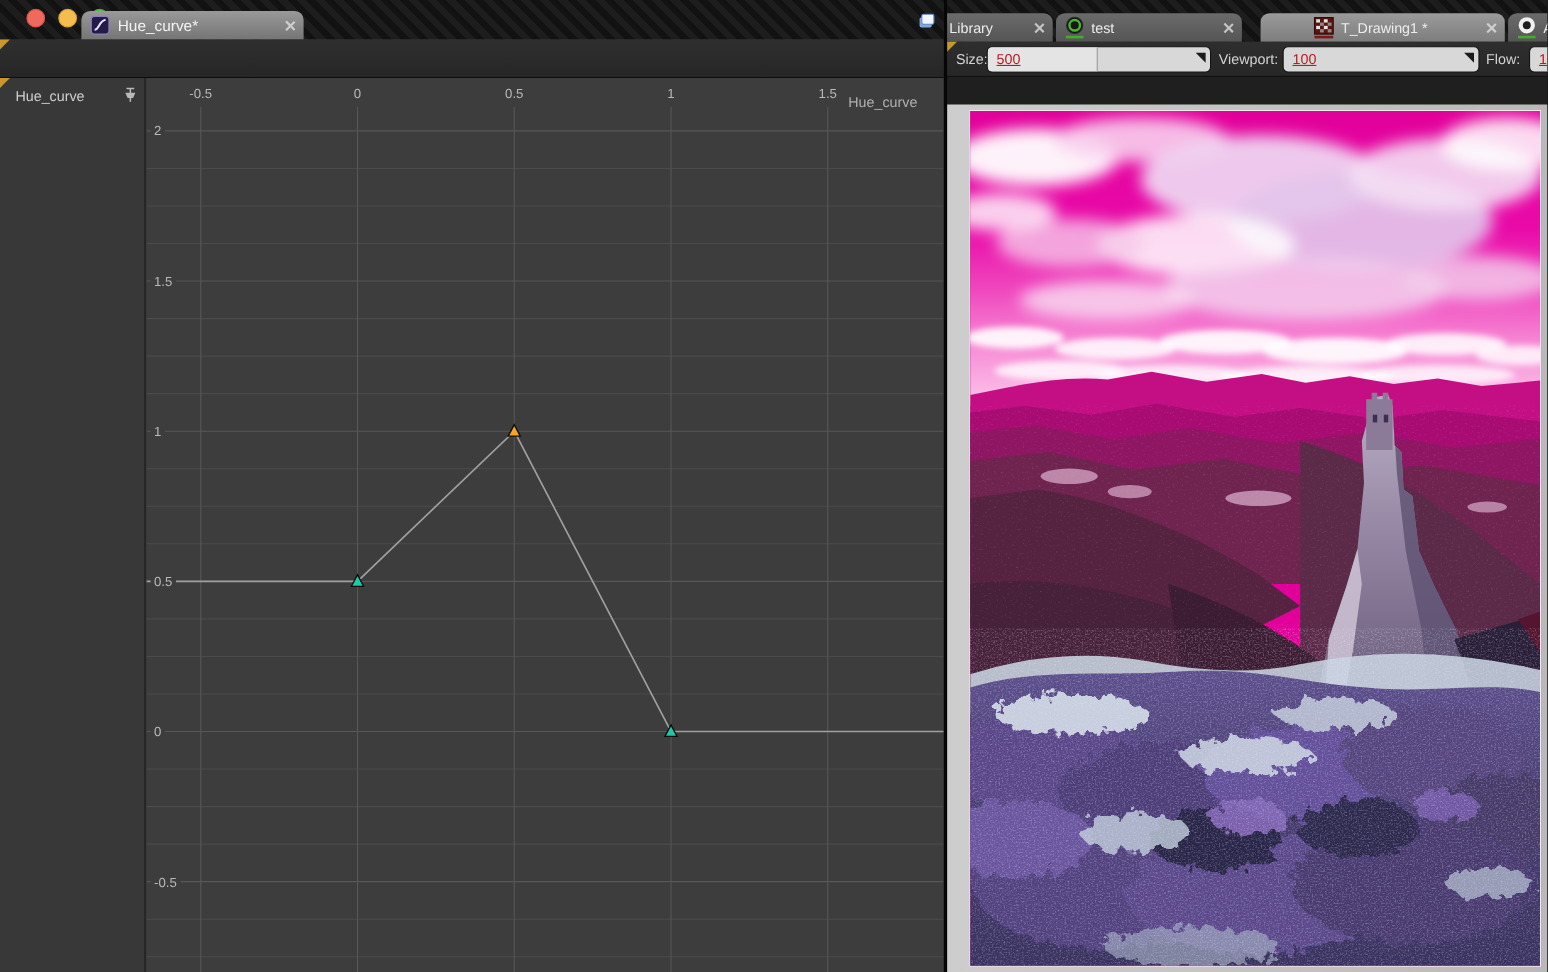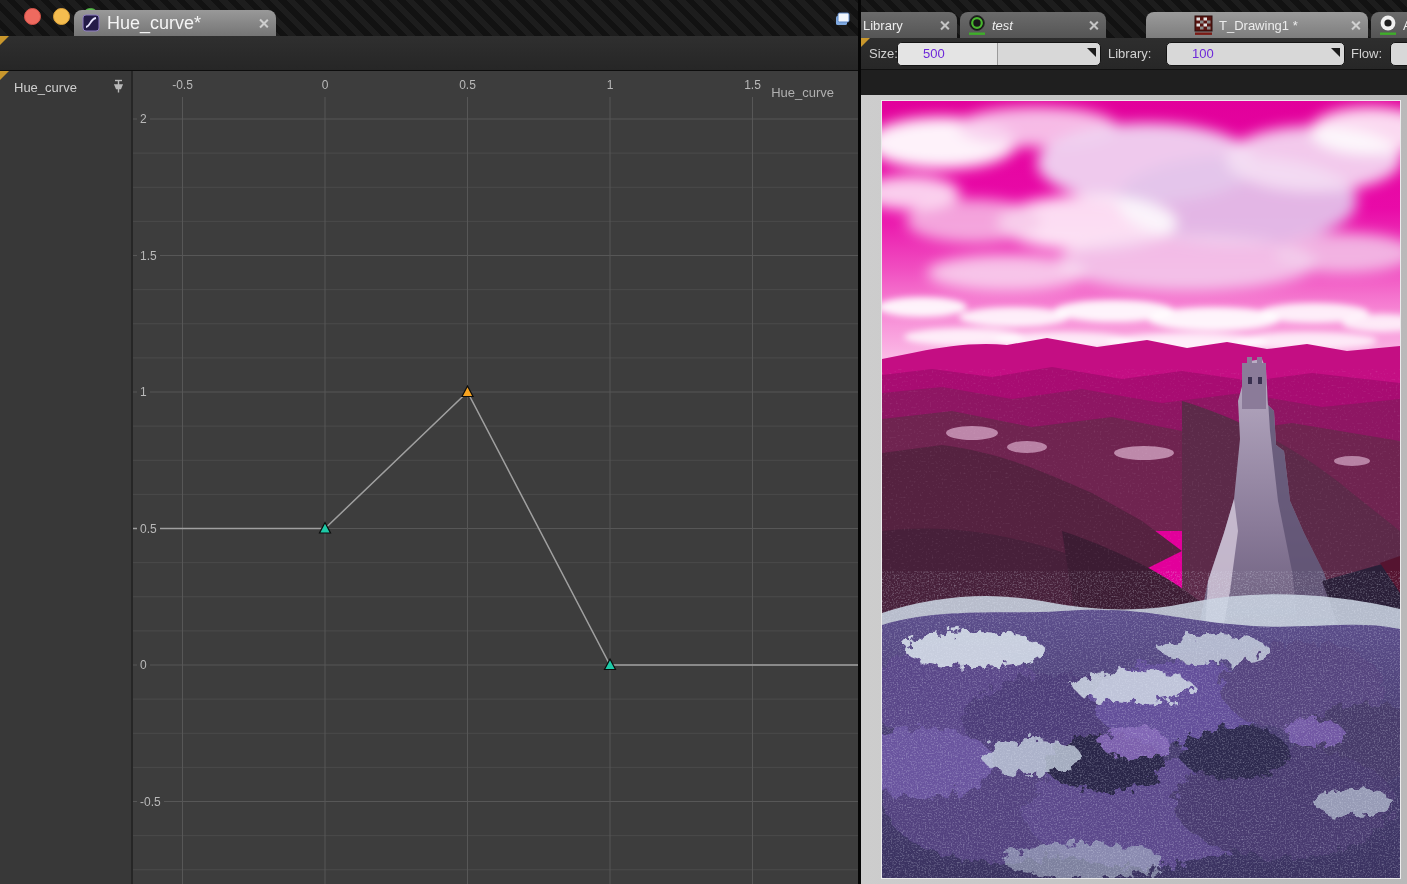--- a/index.html
+++ b/index.html
@@ -10,21 +10,21 @@
   .hatch{background:repeating-linear-gradient(45deg,#1d1d1d 0 6px,#121212 6px 12px);}
   
   #left-window{left:0;top:0;width:858px;height:884px;background:#3d3d3d;}
   #titlebar{left:0;top:0;width:858px;height:36px;}
   .tl{width:15px;height:15px;border-radius:50%;top:8px;}
   .tl.red{left:24px;background:#ee6a5f;border:1px solid #d8544a;}
   .tl.yel{left:53px;background:#f5bd4f;border:1px solid #dfa43a;}
   .tl.grn{left:82px;background:#61c354;border:1px solid #4daa42;}
   #doc-tab{left:74px;top:10px;width:202px;height:26px;border-radius:8px 8px 0 0;
     background:linear-gradient(#999,#757575);display:flex;align-items:center;
-    padding:0 8px;box-sizing:border-box;color:#f4f4f4;font-size:18px;}
+    padding:0 8px;box-sizing:border-box;color:#f4f4f4;font-size:14px;}
   #doc-tab .lbl{margin-left:7px;flex:1;white-space:nowrap;overflow:hidden;}
   .xicon{width:9px;height:9px;position:relative;opacity:.75;cursor:default;flex:none;}
   .xicon:before,.xicon:after{content:"";position:absolute;left:4px;top:-1px;width:1.5px;height:11px;background:#e6e6e6;}
   .xicon:before{transform:rotate(45deg);} .xicon:after{transform:rotate(-45deg);}
   #layers-icon{left:833px;top:10px;width:18px;height:18px;}
   #toolbar{left:0;top:36px;width:858px;height:35px;
     background:linear-gradient(#2f2f2f,#262626);border-bottom:1px solid #0d0d0d;box-sizing:border-box;}
   .tsep{top:42px;width:1px;height:22px;background:#171717;border-right:1px solid #3c3c3c;}
   .tbtn{display:flex;align-items:center;justify-content:center;top:40px;height:26px;}
   .field{top:42px;height:22px;background:#d6d6d6;border-radius:5px;border:1px solid #151515;
@@ -49,22 +49,22 @@
   #rp-tabbar{left:0;top:0;width:546px;height:38px;}
   .rtab{position:absolute;top:12px;height:26px;border-radius:8px 8px 0 0;display:flex;
     align-items:center;padding:0 8px;box-sizing:border-box;color:#ececec;font-size:13px;
     background:linear-gradient(#6b6b6b,#555);}
   .rtab.active{background:linear-gradient(#9b9b9b,#7d7d7d);padding-left:48px;}
   .rtab .lbl{margin:0 8px 0 6px;flex:1;white-space:nowrap;overflow:hidden;}
   #rp-toolbar{left:0;top:38px;width:546px;height:32px;background:linear-gradient(#2e2e2e,#272727);
     border-bottom:1px solid #101010;box-sizing:border-box;color:#d2d2d2;font-size:13px;}
   .rlabel{position:absolute;top:8px;}
   .rfield{position:absolute;top:4px;height:24px;background:#d8d8d8;border-radius:5px;
-    border:1px solid #141414;box-sizing:border-box;color:#6d28d9;font-size:13px;line-height:22px;
-    padding-left:25px;overflow:hidden;}
+    border:1px solid #141414;box-sizing:border-box;color:#b91c1c;font-size:13px;line-height:22px;
+    padding-left:8px;overflow:hidden;text-decoration:underline;}
   .rfield .fill{position:absolute;left:0;top:0;bottom:0;background:#e4e4e4;border-right:1px solid #9a9a9a;}
   .rfield .val{position:relative;}
   #vp-tabrow{left:0;top:70px;width:546px;height:25px;background:#1d1d1d;}
   #vp-tab{position:absolute;left:14px;top:0;width:140px;height:25px;background:#585858;
     border-radius:6px 6px 0 0;display:flex;align-items:center;padding:0 10px;
     box-sizing:border-box;color:#ececec;font-size:13px;}
   #vp-tab .lbl{flex:1;}
   #viewport{left:0;top:95px;width:546px;height:789px;background:linear-gradient(90deg,#cdcdcd,#b9b9b9);}
   #vp-image{position:absolute;left:20px;top:5px;width:518px;height:777px;border:1px solid #ececec;
     background:#e2009b;}
@@ -305,21 +305,21 @@
   </div>
 
   <div id="divider" class="abs"></div>
 
   <div id="right-panel" class="abs">
     <div id="rp-tabbar" class="abs hatch">
       <div class="rtab" style="left:-12px;width:108px;">
         <span class="lbl">Library</span>
         <span class="xicon"></span>
       </div>
-      <div class="rtab" style="left:99px;width:146px;font-style:italic;">
+      <div class="rtab" style="left:99px;width:169px;">
         <svg width="18" height="21" viewBox="0 0 18 21">
           <circle cx="9" cy="8" r="7.4" fill="#121212" stroke="#2e2e2e"></circle>
           <circle cx="9" cy="8" r="4.8" fill="#181818" stroke="#49b52f" stroke-width="2.2"></circle>
           <rect x="1" y="17.5" width="16" height="2.4" fill="#3fae2a"></rect>
         </svg>
         <span class="lbl">test</span>
         <span class="xicon"></span>
       </div>
       <div class="rtab active" style="left:285px;width:222px;">
         <svg width="19" height="21" viewBox="0 0 19 21">
@@ -350,21 +350,21 @@
     </div>
 
     <div id="rp-toolbar" class="abs">
       <div class="abs gold-corner" style="left:0;top:0;"></div>
       <span class="rlabel" style="left:8px;">Size:</span>
       <div class="rfield" style="left:36px;width:204px;">
         <span class="fill" style="width:99px;"></span>
         <span class="val">500</span>
         <span class="corner" style="top:5px;"></span>
       </div>
-      <span class="rlabel" style="left:247px;">Library:</span>
+      <span class="rlabel" style="left:247px;">Viewport:</span>
       <div class="rfield" style="left:305px;width:179px;">
         <span class="val">100</span>
         <span class="corner" style="top:5px;"></span>
       </div>
       <span class="rlabel" style="left:490px;">Flow:</span>
       <div class="rfield" style="left:529px;width:60px;">
         <span class="val">100</span>
       </div>
     </div>
 

